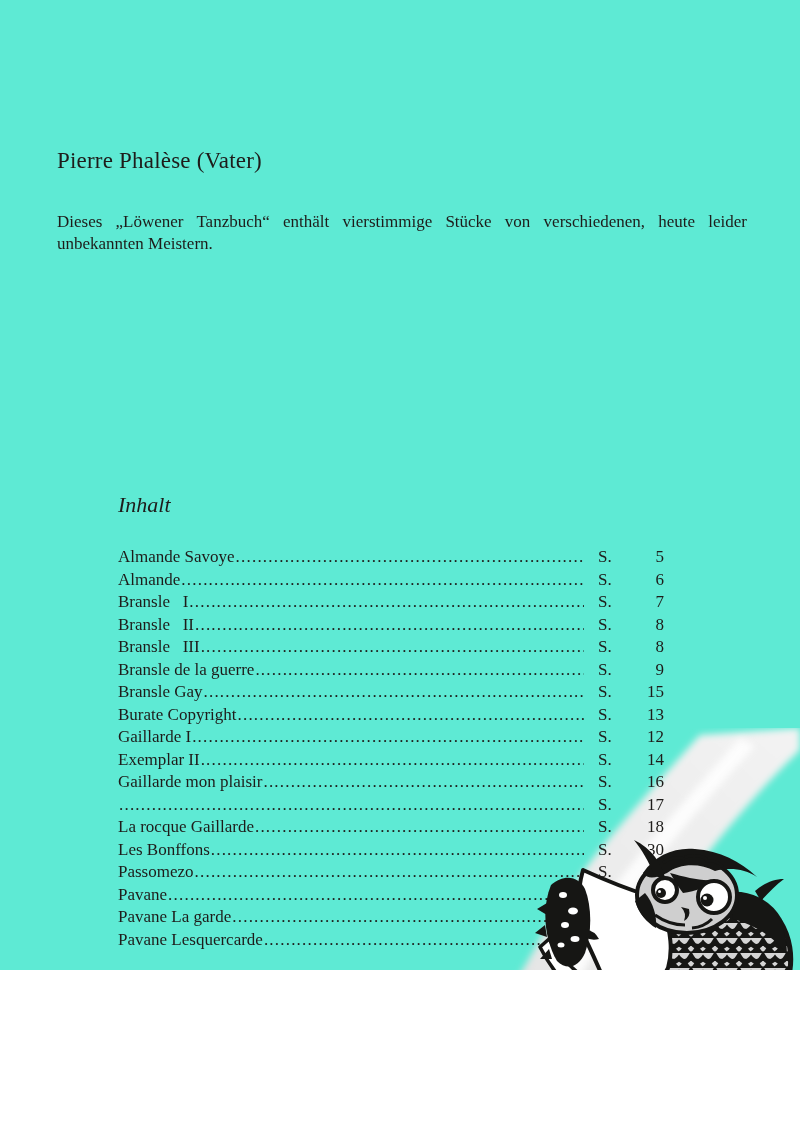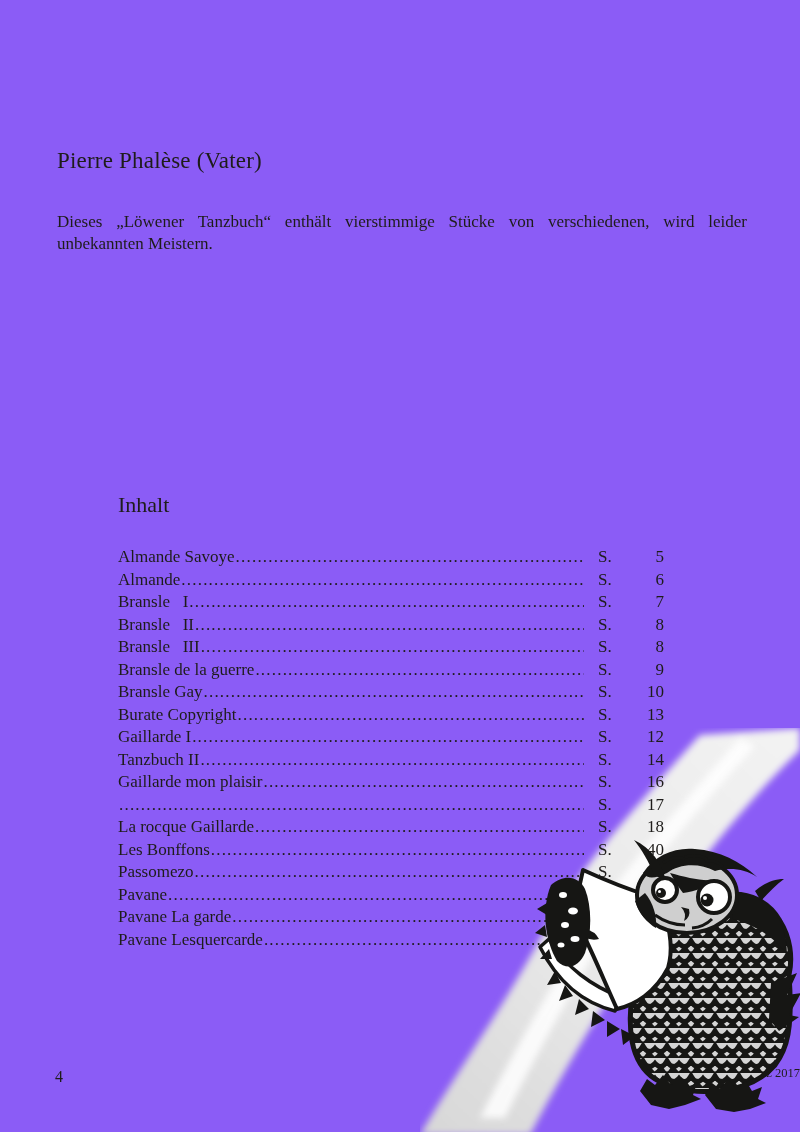--- a/index.html
+++ b/index.html
@@ -1,40 +1,40 @@
 <!DOCTYPE html>
 <html><head>
 <meta charset="utf-8">
 <style>
   html,body{margin:0;padding:0;background:#ffffff;}
   .page{
     position:relative;
-    width:800px;height:1132px;
-    background:#8b5cf6;
+    width:800px;height:970px;
+    background:#5eead4;
     overflow:hidden;
     font-family:"Liberation Serif","DejaVu Serif",serif;
     color:#1e1c1a;
   }
   
   .swoosh-svg{position:absolute;left:420px;top:728px;width:380px;height:404px;z-index:0;}
   
   .doc-title{
     position:absolute;left:57px;top:148px;
     font-size:23px;font-weight:400;letter-spacing:.2px;margin:0;z-index:1;
   }
   
   .body-text{
     position:absolute;left:57px;top:211px;width:690px;z-index:1;
     font-size:17px;line-height:22px;
   }
   .body-text p{margin:0;text-align:justify;}
   
   .toc-heading{
     position:absolute;left:118px;top:492px;margin:0;
-    font-size:22px;font-weight:400;z-index:1;
+    font-size:22px;font-weight:400;z-index:1;font-style:italic;
   }
   .toc-list{
     position:absolute;left:118px;top:546px;width:546px;z-index:1;
     font-size:17px;
   }
   .toc-row{
     display:flex;align-items:center;
     height:22.5px;line-height:22.5px;
     overflow:hidden;
   }
@@ -72,21 +72,21 @@
         <feGaussianBlur stdDeviation="3.5"></feGaussianBlur>
       </filter>
     </defs>
     <path d="M280,7 C210,85 158,142 125,202 C88,272 38,342 0,407 L110,407 C148,334 183,278 220,222 C258,160 318,82 380,22 L380,0 Z" fill="url(#swg)" filter="url(#soft)"></path>
     <path d="M320,10 C250,90 195,150 160,210 C130,262 95,320 60,390 L85,390 C118,322 150,268 180,215 C214,156 268,92 335,18 Z" fill="#ffffff" opacity="0.85" filter="url(#soft)"></path>
   </svg>
 
   <h1 class="doc-title">Pierre Phalèse (Vater)</h1>
 
   <div class="body-text">
-      <p>Dieses „Löwener Tanzbuch“ enthält vierstimmige Stücke von verschiedenen, wird leider unbekannten Meistern.</p>
+      <p>Dieses „Löwener Tanzbuch“ enthält vierstimmige Stücke von verschiedenen, heute leider unbekannten Meistern.</p>
     </div>
 
   <h2 class="toc-heading">Inhalt</h2>
   <div class="toc-list">
     <div class="toc-row">
       <span class="toc-label">Almande Savoye</span>
       <span class="toc-leader">...........................................................................................................................................................</span>
       <span class="toc-s">S.</span>
       <span class="toc-page">5</span>
     </div>
@@ -123,39 +123,39 @@
       <span class="toc-label">Bransle de la guerre</span>
       <span class="toc-leader">...........................................................................................................................................................</span>
       <span class="toc-s">S.</span>
       <span class="toc-page">9</span>
     </div>
 
     <div class="toc-row">
       <span class="toc-label">Bransle Gay</span>
       <span class="toc-leader">...........................................................................................................................................................</span>
       <span class="toc-s">S.</span>
-      <span class="toc-page">10</span>
+      <span class="toc-page">15</span>
     </div>
 
     <div class="toc-row">
       <span class="toc-label">Burate Copyright</span>
       <span class="toc-leader">...........................................................................................................................................................</span>
       <span class="toc-s">S.</span>
       <span class="toc-page">13</span>
     </div>
 
     <div class="toc-row">
       <span class="toc-label">Gaillarde I</span>
       <span class="toc-leader">...........................................................................................................................................................</span>
       <span class="toc-s">S.</span>
       <span class="toc-page">12</span>
     </div>
 
     <div class="toc-row">
-      <span class="toc-label">Tanzbuch II</span>
+      <span class="toc-label">Exemplar II</span>
       <span class="toc-leader">...........................................................................................................................................................</span>
       <span class="toc-s">S.</span>
       <span class="toc-page">14</span>
     </div>
 
     <div class="toc-row">
       <span class="toc-label">Gaillarde mon plaisir</span>
       <span class="toc-leader">...........................................................................................................................................................</span>
       <span class="toc-s">S.</span>
       <span class="toc-page">16</span>
@@ -171,21 +171,21 @@
       <span class="toc-label">La rocque Gaillarde</span>
       <span class="toc-leader">...........................................................................................................................................................</span>
       <span class="toc-s">S.</span>
       <span class="toc-page">18</span>
     </div>
 
     <div class="toc-row">
       <span class="toc-label">Les Bonffons</span>
       <span class="toc-leader">...........................................................................................................................................................</span>
       <span class="toc-s">S.</span>
-      <span class="toc-page">40</span>
+      <span class="toc-page">30</span>
     </div>
 
     <div class="toc-row">
       <span class="toc-label">Passomezo</span>
       <span class="toc-leader">...........................................................................................................................................................</span>
       <span class="toc-s">S.</span>
       <span class="toc-page"></span>
     </div>
 
     <div class="toc-row">

